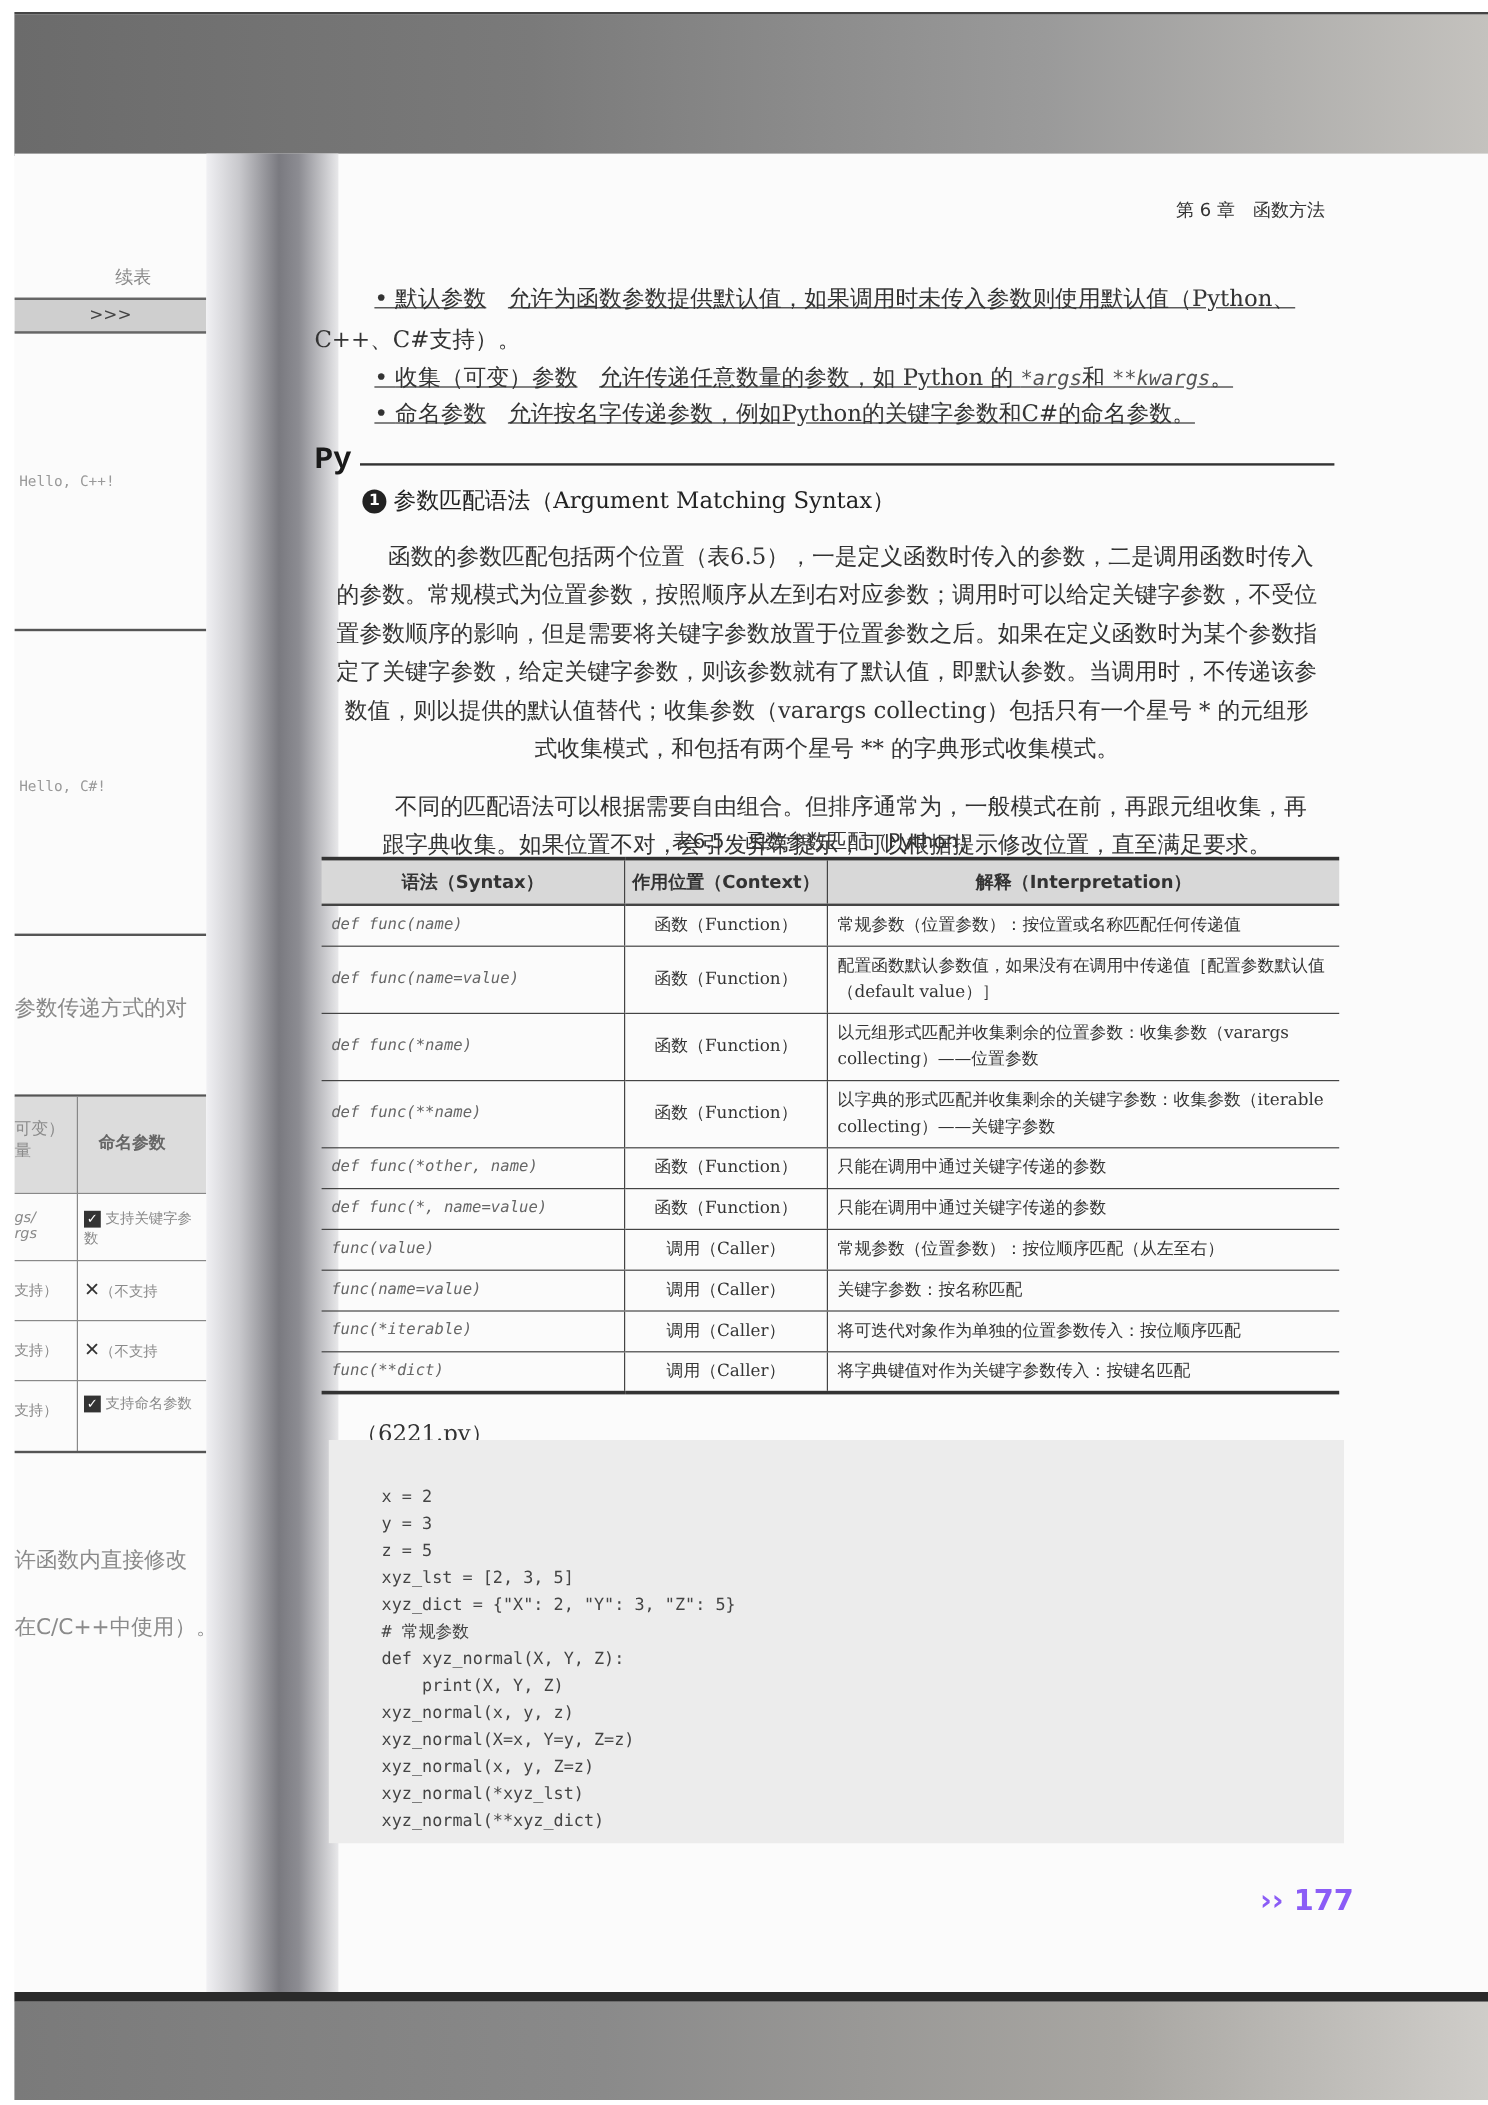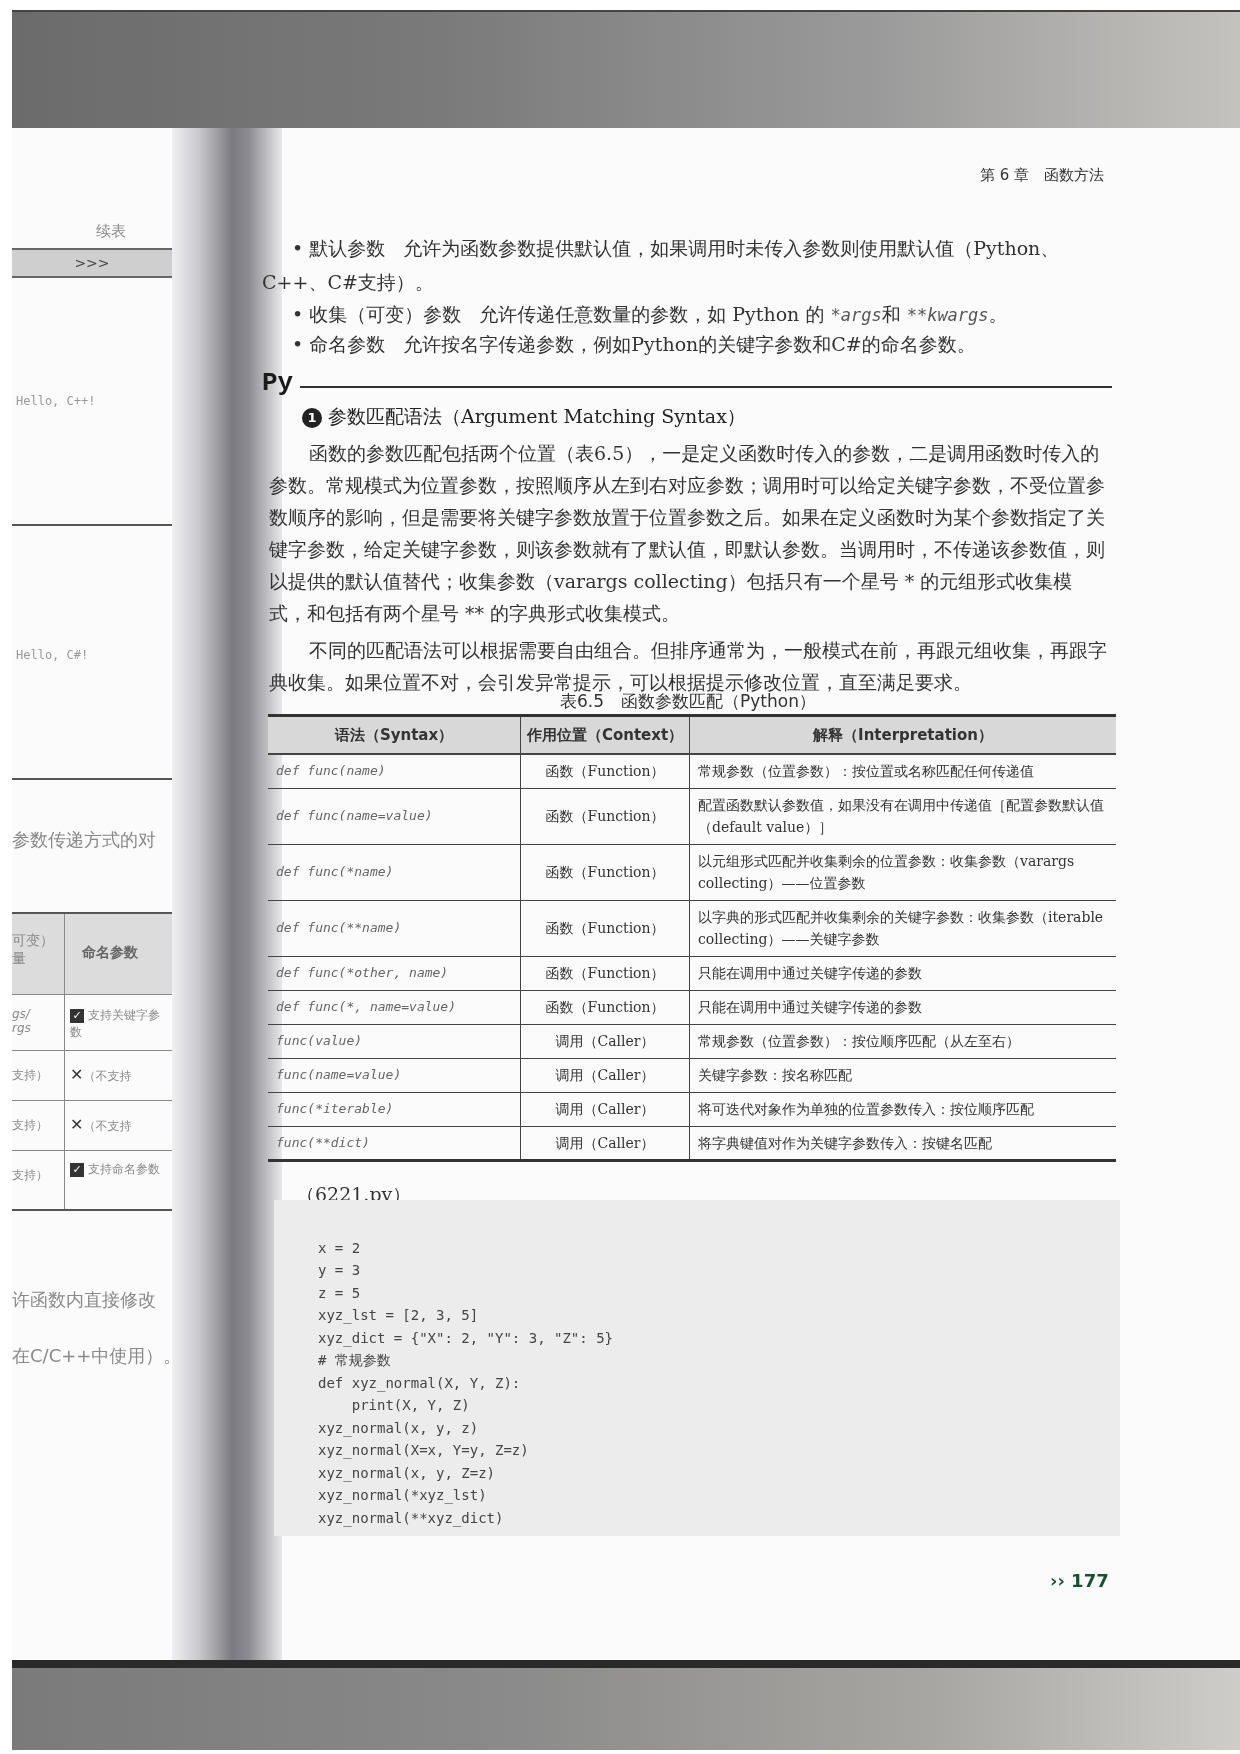--- a/index.html
+++ b/index.html
@@ -28,45 +28,45 @@
     background:linear-gradient(90deg,#f0f0f3 0%,#c8c8cc 25%,#7a7a80 55%,#8c8c92 70%,#e8e8ea 100%);
   }
   .left-page { position:absolute; left:12px; top:128px; width:160px; height:1532px; overflow:hidden; color:#8a8a8a; }
   .lp { position:absolute; white-space:nowrap; }
   .lp-mono { font-family:"DejaVu Sans Mono", monospace; font-size:12px; color:#999; }
   .lp-bar { position:absolute; left:0; width:160px; height:26px; background:#cfcfcf; border-top:2px solid #666; border-bottom:2px solid #666; text-align:center; font-family:"DejaVu Sans", sans-serif; font-size:14px; line-height:26px; color:#444;}
   .lp-rule { position:absolute; left:0; width:160px; border-top:2px solid #555; }
   .chk { display:inline-block; width:14px; height:14px; background:#333; color:#fff; font-size:11px; line-height:14px; text-align:center; margin-right:4px; vertical-align:middle;}
 
   .running-head { position:absolute; left:980px; top:166px; font-family:"DejaVu Sans", sans-serif; font-size:15px; color:#333; }
-  .bullet { position:absolute; left:292px; font-size:19px; color:#333; white-space:nowrap; }
+  .bullet { position:absolute; left:312px; font-size:19px; color:#333; white-space:nowrap;text-decoration:underline; }
   .bullet .term { margin-right:18px; }
   .cont { position:absolute; left:262px; font-size:19px; color:#333; white-space:nowrap;}
   .mono-i { font-family:"DejaVu Sans Mono", monospace; font-style:italic; font-size:17px; color:#555;}
   .py-logo { position:absolute; left:262px; top:368px; font-family:Liberation Mono, monospace; font-weight:bold; font-size:26px; color:#1a1a1a; }
   .py-rule { position:absolute; left:300px; top:386px; width:812px; border-top:2px solid #333; }
   .sec-title { position:absolute; left:302px; top:404px; font-size:19px; color:#222; white-space:nowrap;}
   .num-circle { display:inline-block; width:20px; height:20px; border-radius:50%; background:#222; color:#fff; font-family:"DejaVu Sans", sans-serif; font-size:13px; font-weight:bold; text-align:center; line-height:20px; margin-right:6px; vertical-align:middle;}
   .para { position:absolute; left:264px; width:850px; font-size:19px; line-height:32px; color:#333; }
-  .para p { margin:5px; text-indent:40px; }
+  .para p { margin:16px; text-indent:40px;text-align:center; }
   .caption { position:absolute; left:560px; top:690px; font-family:"DejaVu Sans", sans-serif; font-size:17px; color:#333; }
 
   table.t65 { position:absolute; left:268px; top:714px; width:848px; border-collapse:collapse; font-size:14px; color:#333; }
   table.t65 th { background:#d8d8d8; font-family:"DejaVu Sans", sans-serif; font-weight:bold; font-size:15px; height:34px; border-top:3px solid #333; border-bottom:2px solid #444; }
   table.t65 td { border-bottom:1px solid #444; padding:4px 8px; vertical-align:middle; line-height:22px; }
   table.t65 td + td, table.t65 th + th { border-left:1px solid #444; }
   table.t65 tr:last-child td { border-bottom:3px solid #333; }
   td.syn { font-family:"DejaVu Sans Mono", monospace; font-style:italic; color:#666; font-size:13px; width:236px; padding-left:24px;}
   td.ctx { text-align:center; width:152px; }
   td.interp { padding-left:24px; }
 
   .src-label { position:absolute; left:296px; top:1182px; font-size:19px; color:#333; }
   .code-box { position:absolute; left:274px; top:1200px; width:846px; height:336px; background:#ececec; }
   .code { position:absolute; left:318px; top:1214px; font-family:"DejaVu Sans Mono", monospace; font-size:14px; line-height:22.5px; color:#444; white-space:pre; }
-  .page-num { position:absolute; left:1050px; top:1570px; font-family:"DejaVu Sans", sans-serif; font-weight:bold; font-size:18px; color:#14532d; }
+  .page-num { position:absolute; left:1050px; top:1570px; font-family:"DejaVu Sans", sans-serif; font-weight:bold; font-size:24px; color:#8b5cf6; }
 </style>
 </head>
 <body>
 
 <div class="scan-top"></div>
 <div class="page"></div>
 
 <div class="left-page">
   <div class="lp" style="left:84px;top:94px;font-size:15px;">续表</div>
   <div class="lp-bar" style="top:120px;">&gt;&gt;&gt;</div>

